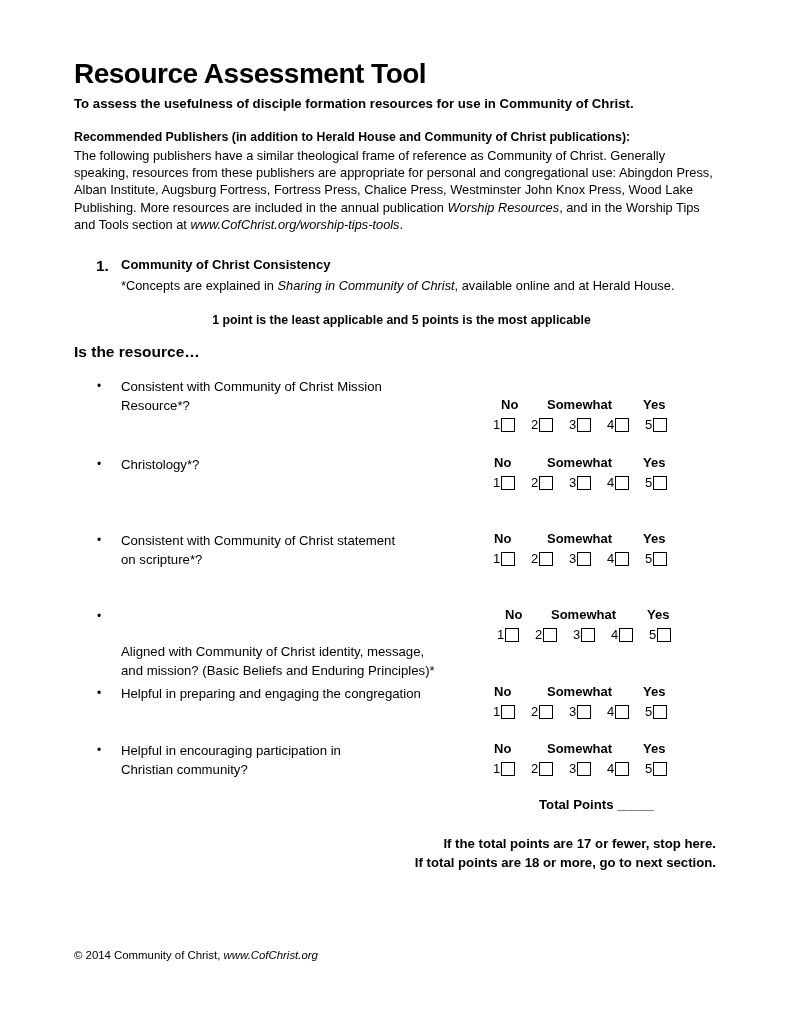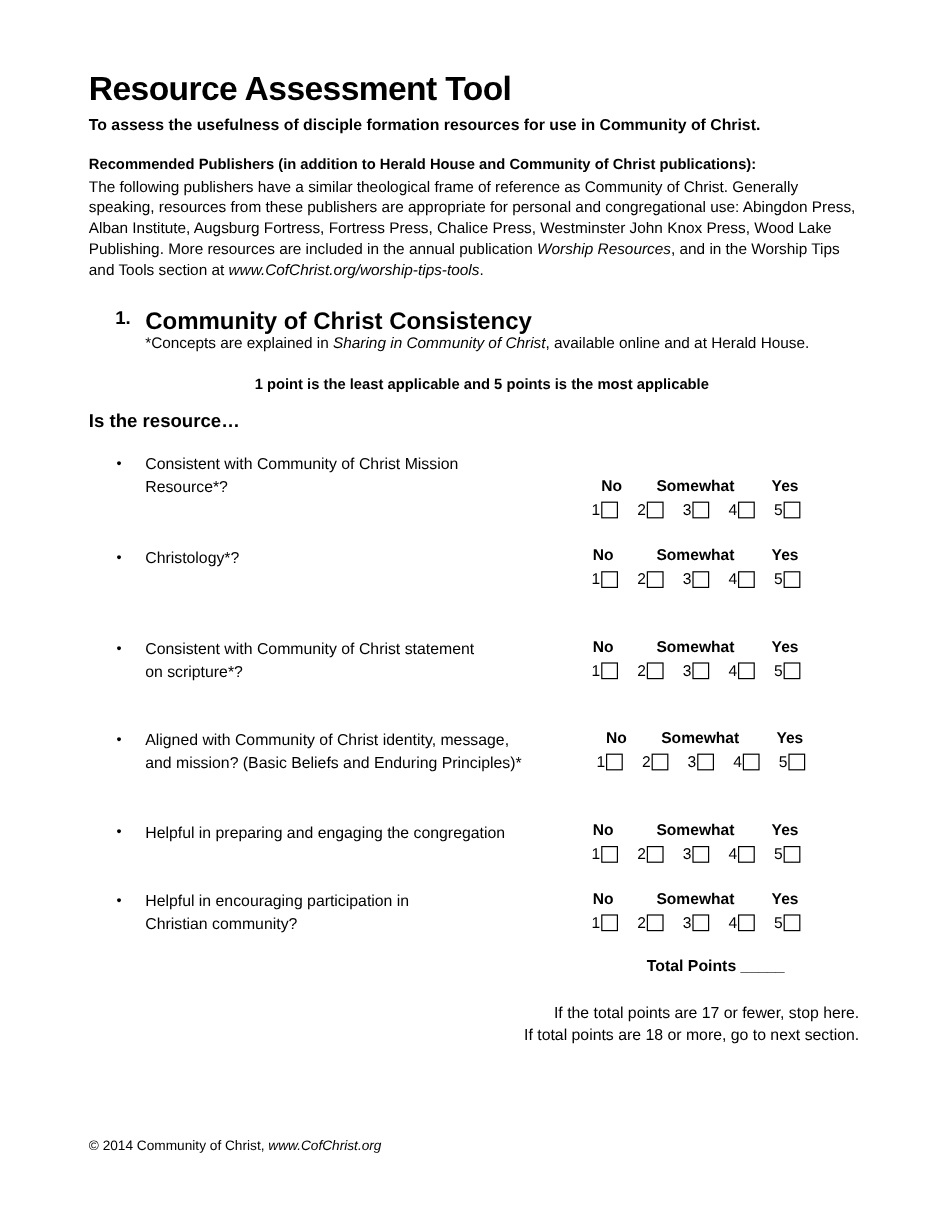--- a/index.html
+++ b/index.html
@@ -5,35 +5,35 @@
   html, body { margin: 0; padding: 0; background: #ffffff; }
   body { width: 791px; height: 1024px; position: relative; overflow: hidden;
          font-family: "Liberation Sans", "DejaVu Sans", sans-serif; color: #000; }
   .abs { position: absolute; }
   .title { left: 74px; top: 58px; font-size: 28px; font-weight: bold; letter-spacing: -0.5px; white-space: nowrap; }
   .subtitle { left: 74px; top: 96px; font-size: 13.2px; white-space: nowrap; font-weight: bold; }
   .pub-head { left: 74px; top: 130px; font-size: 12.3px; font-weight: bold; white-space: nowrap; }
   .pub-body { left: 74px; top: 147px; width: 640px; font-size: 12.8px; line-height: 17.2px; }
   .pub-body i { font-style: italic; }
   .sec-num { left: 96px; top: 257px; font-size: 15.5px; font-weight: bold; white-space: nowrap; }
-  .sec-title { left: 121px; top: 257px; font-size: 20px; font-weight: bold; white-space: nowrap; }
+  .sec-title { left: 121px; top: 257px; font-size: 13px; font-weight: bold; white-space: nowrap; }
   .sec-note { left: 121px; top: 278px; font-size: 12.8px; white-space: nowrap; }
   .scale-note { left: 0; width: 791px; text-align: center; top: 313px; font-size: 12.3px; font-weight: bold; white-space: nowrap; padding-left: 12px; box-sizing: border-box; }
   .is-res { left: 74px; top: 343px; font-size: 15.5px; font-weight: bold; white-space: nowrap; }
   .q-bullet { left: 97px; font-size: 12px; }
   .q-text { left: 121px; width: 345px; font-size: 13.2px; line-height: 19px; }
   .rating { width: 190px; }
   .rating-head { position: relative; height: 17px; font-size: 13px; font-weight: bold; }
   .rating-head span { position: absolute; top: 0; }
   .rating-boxes { display: flex; height: 18px; margin-top: 1px; }
   .rb { display: flex; align-items: flex-end; width: 38px; font-size: 13px; }
   .rb .num { line-height: 16px; }
   .rb .box { width: 14px; height: 14px; border: 1px solid #000; box-sizing: border-box; margin-left: 1px; margin-bottom: 1px; background: #fff; cursor: pointer; }
   .total { left: 539px; top: 797px; font-size: 13.2px; font-weight: bold; white-space: nowrap; }
-  .inst { right: 75px; font-size: 13.2px; font-weight: normal; white-space: nowrap; text-align: right; }
+  .inst { right: 75px; font-size: 13.2px; font-weight: bold; white-space: nowrap; text-align: right; }
   .footer { left: 74px; top: 949px; font-size: 11.4px; white-space: nowrap; }
   .footer i { font-style: italic; }
 </style>
 </head>
 <body>
 
 <div>
   <div class="abs title">Resource Assessment Tool</div>
   <div class="abs subtitle">To assess the usefulness of disciple formation resources for use in Community of Christ.</div>
 
@@ -143,21 +143,21 @@
             <span class="num">4</span>
             <span class="box"></span>
           </div>
           <div class="rb">
             <span class="num">5</span>
             <span class="box"></span>
           </div>
         </div>
       </div>
       <div class="abs q-bullet" style="top: 609px;">•</div>
-      <div class="abs q-text" style="top: 607px;">
+      <div class="abs q-text" style="top: 642px;">
         <div>Aligned with Community of Christ identity, message,</div>
         <div>and mission? (Basic Beliefs and Enduring Principles)*</div>
       </div>
       <div class="abs rating" style="top: 607px; left: 497px;">
         <div class="rating-head">
           <span style="left: 8px;">No</span>
           <span style="left: 54px;">Somewhat</span>
           <span style="left: 150px;">Yes</span>
         </div>
         <div class="rating-boxes">

